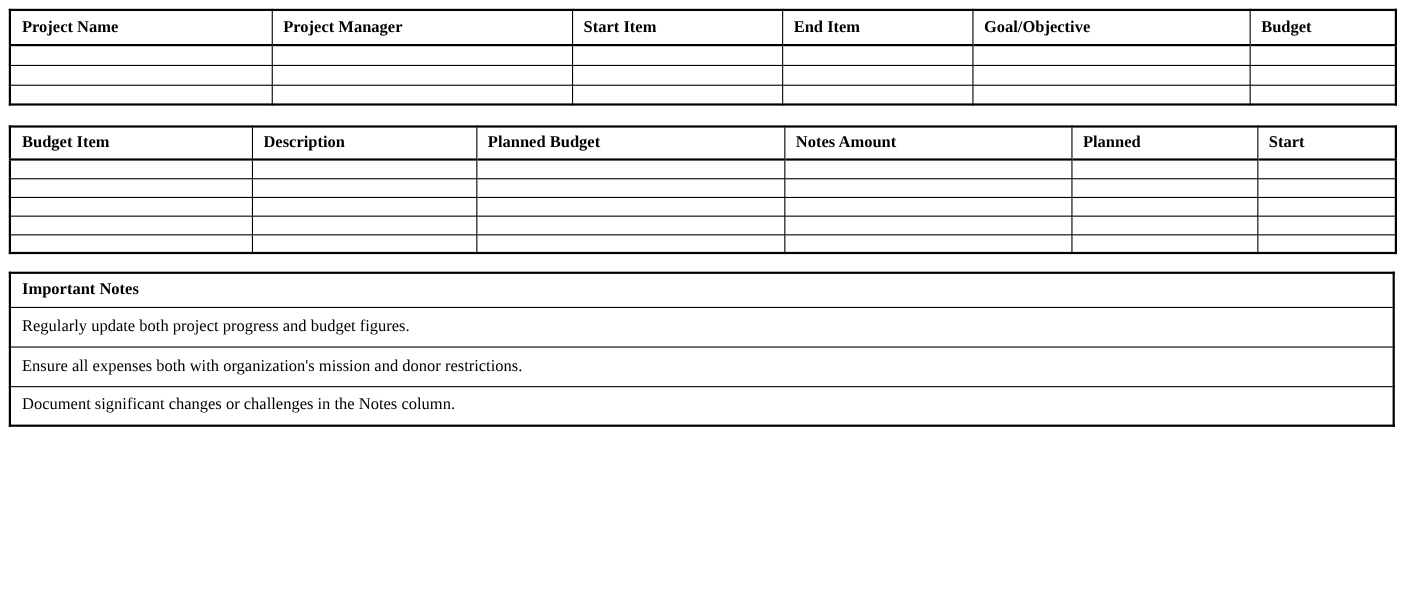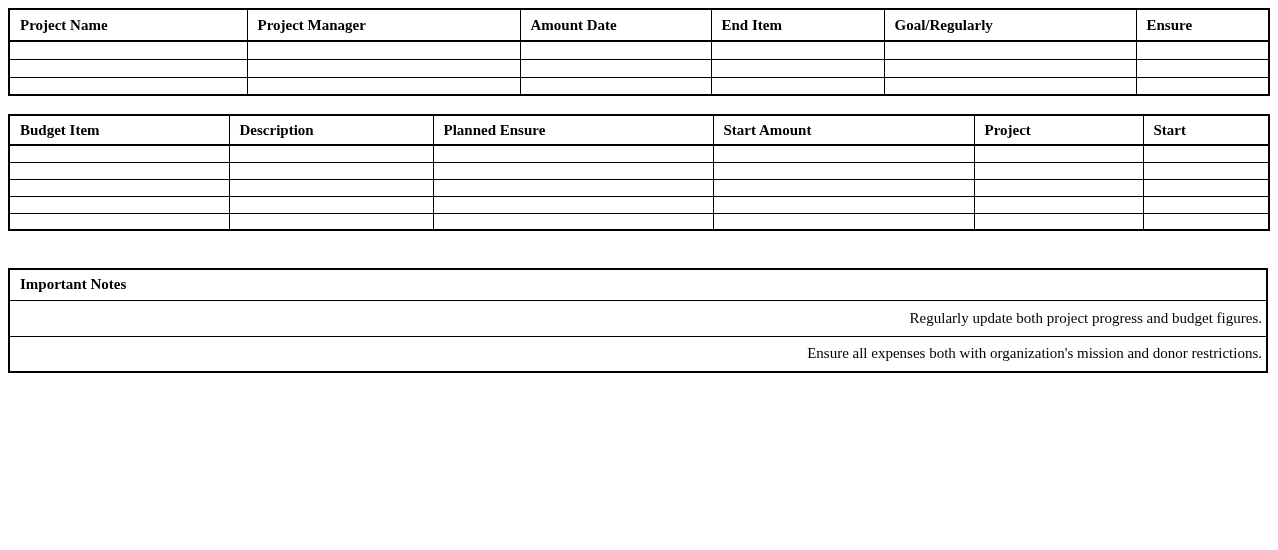--- a/index.html
+++ b/index.html
@@ -38,46 +38,46 @@
     border-bottom-width: 2px;
   }
   
   .t1 th { height: 32px; }
   .t1 td { height: 18px; }
   
   .t2 { margin-top: 18px; }
   .t2 th { height: 30px; }
   .t2 td { height: 17px; }
   
-  .t3 { margin-top: 37px; }
+  .t3 { margin-top: 16px; }
   .t3 th { height: 31px; border-bottom-width: 1px; }
-  .t3 td { height: 36px; font-weight: normal; text-align: right; }
+  .t3 td { height: 36px; font-weight: normal; }
 </style>
 </head>
 <body>
 
 <div class="page">
 
   <table class="t1">
     <colgroup>
       <col style="width:238px">
         <col style="width:273px">
         <col style="width:191px">
       <col style="width:173px">
         <col style="width:252px">
         <col style="width:133px">
     </colgroup>
     <thead>
       <tr>
         <th>Project Name</th>
         <th>Project Manager</th>
-        <th>Amount Date</th>
+        <th>Start Item</th>
         <th>End Item</th>
-        <th>Goal/Regularly</th>
-        <th>Ensure</th>
+        <th>Goal/Objective</th>
+        <th>Budget</th>
       </tr>
     </thead>
     <tbody>
       <tr>
         <td></td>
         <td></td>
         <td></td>
         <td></td>
         <td></td>
         <td></td>
@@ -107,23 +107,23 @@
         <col style="width:204px">
         <col style="width:280px">
       <col style="width:261px">
         <col style="width:169px">
         <col style="width:126px">
     </colgroup>
     <thead>
       <tr>
         <th>Budget Item</th>
         <th>Description</th>
-        <th>Planned Ensure</th>
-        <th>Start Amount</th>
-        <th>Project</th>
+        <th>Planned Budget</th>
+        <th>Notes Amount</th>
+        <th>Planned</th>
         <th>Start</th>
       </tr>
     </thead>
     <tbody>
       <tr>
         <td></td>
         <td></td>
         <td></td>
         <td></td>
         <td></td>
@@ -168,16 +168,19 @@
     <tbody>
       <tr>
         <th>Important Notes</th>
       </tr>
       <tr>
         <td>Regularly update both project progress and budget figures.</td>
       </tr>
       <tr>
         <td>Ensure all expenses both with organization's mission and donor restrictions.</td>
       </tr>
+      <tr>
+        <td>Document significant changes or challenges in the Notes column.</td>
+      </tr>
     </tbody>
   </table>
 
 </div>
 
 </body></html>

